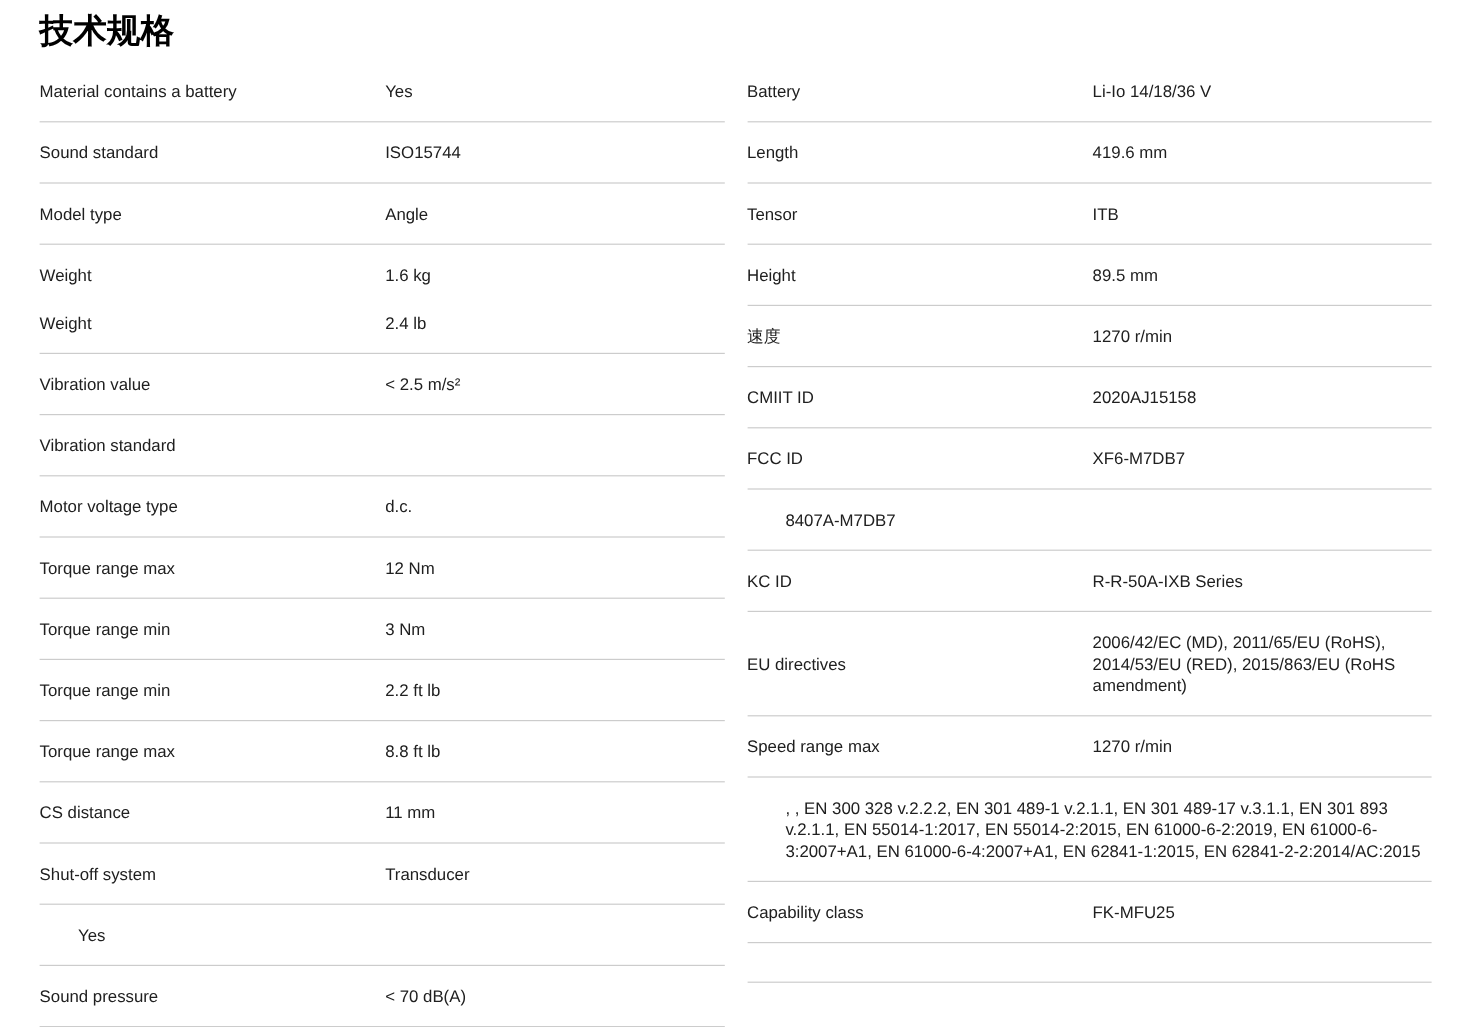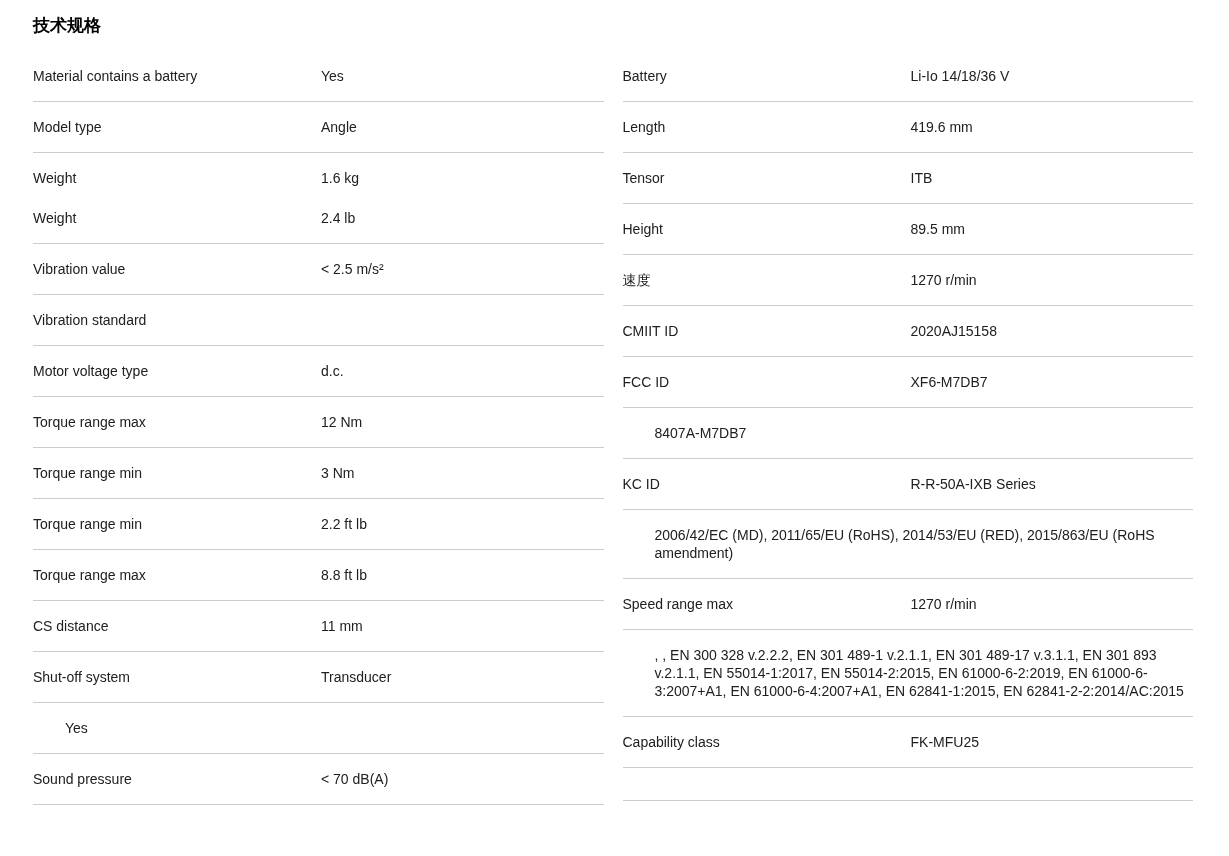--- a/index.html
+++ b/index.html
@@ -10,21 +10,21 @@
     font-family: "Liberation Sans", sans-serif;
     color: #202020;
   }
   .page {
     width: 1229px;
     height: 856px;
     padding: 12px 36px 0 33px;
     overflow: hidden;
   }
   .page-title {
-    font-size: 17px;
+    font-size: 28px;
     line-height: 28px;
     font-weight: 700;
     color: #000000;
     margin: 0 0 11px 0;
   }
   .columns {
     display: flex;
     gap: 19px;
     align-items: flex-start;
   }
@@ -64,20 +64,26 @@
   <div class="columns">
     <div class="spec-table">
         <div class="spec-row">
           <div class="spec-pair">
             <div class="spec-label">Material contains a battery</div>
             <div class="spec-value">Yes</div>
           </div>
         </div>
         <div class="spec-row">
           <div class="spec-pair">
+            <div class="spec-label">Sound standard</div>
+            <div class="spec-value">ISO15744</div>
+          </div>
+        </div>
+        <div class="spec-row">
+          <div class="spec-pair">
             <div class="spec-label">Model type</div>
             <div class="spec-value">Angle</div>
           </div>
         </div>
         <div class="spec-row">
           <div class="spec-pair">
             <div class="spec-label">Weight</div>
             <div class="spec-value">1.6 kg</div>
           </div>
           <div class="spec-pair">
@@ -199,20 +205,21 @@
           </div>
         </div>
         <div class="spec-row">
           <div class="spec-pair">
             <div class="spec-label">KC ID</div>
             <div class="spec-value">R-R-50A-IXB Series</div>
           </div>
         </div>
         <div class="spec-row">
           <div class="spec-pair">
+            <div class="spec-label">EU directives</div>
             <div class="spec-value">2006/42/EC (MD), 2011/65/EU (RoHS), 2014/53/EU (RED), 2015/863/EU (RoHS amendment)</div>
           </div>
         </div>
         <div class="spec-row">
           <div class="spec-pair">
             <div class="spec-label">Speed range max</div>
             <div class="spec-value">1270 r/min</div>
           </div>
         </div>
         <div class="spec-row">

